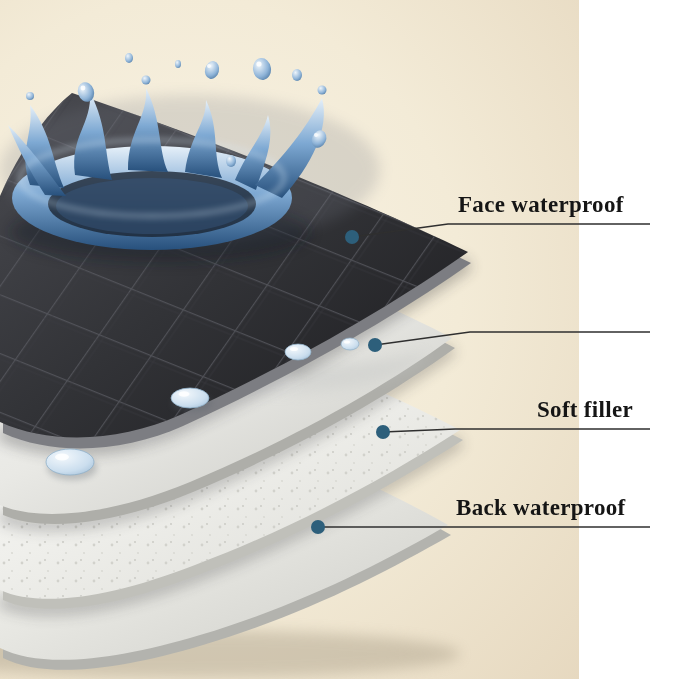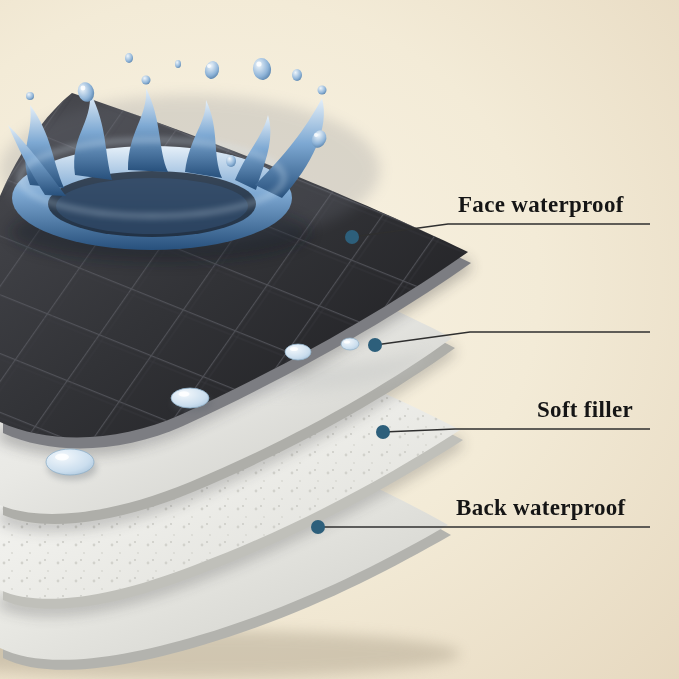--- a/index.html
+++ b/index.html
@@ -5,21 +5,21 @@
   html, body {
     margin: 0;
     padding: 0;
     width: 679px;
     height: 679px;
     overflow: hidden;
     font-family: "Liberation Serif", "DejaVu Serif", serif;
   }
   .stage {
     position: relative;
-    width: 679px;
+    width: 579px;
     height: 679px;
     background: radial-gradient(95% 85% at 32% 42%, #f9f3e4 0%, #f3ebd7 50%, #e6d8bf 100%);
   }
   .stage svg {
     position: absolute;
     left: 0;
     top: 0;
   }
   .callout {
     position: absolute;

